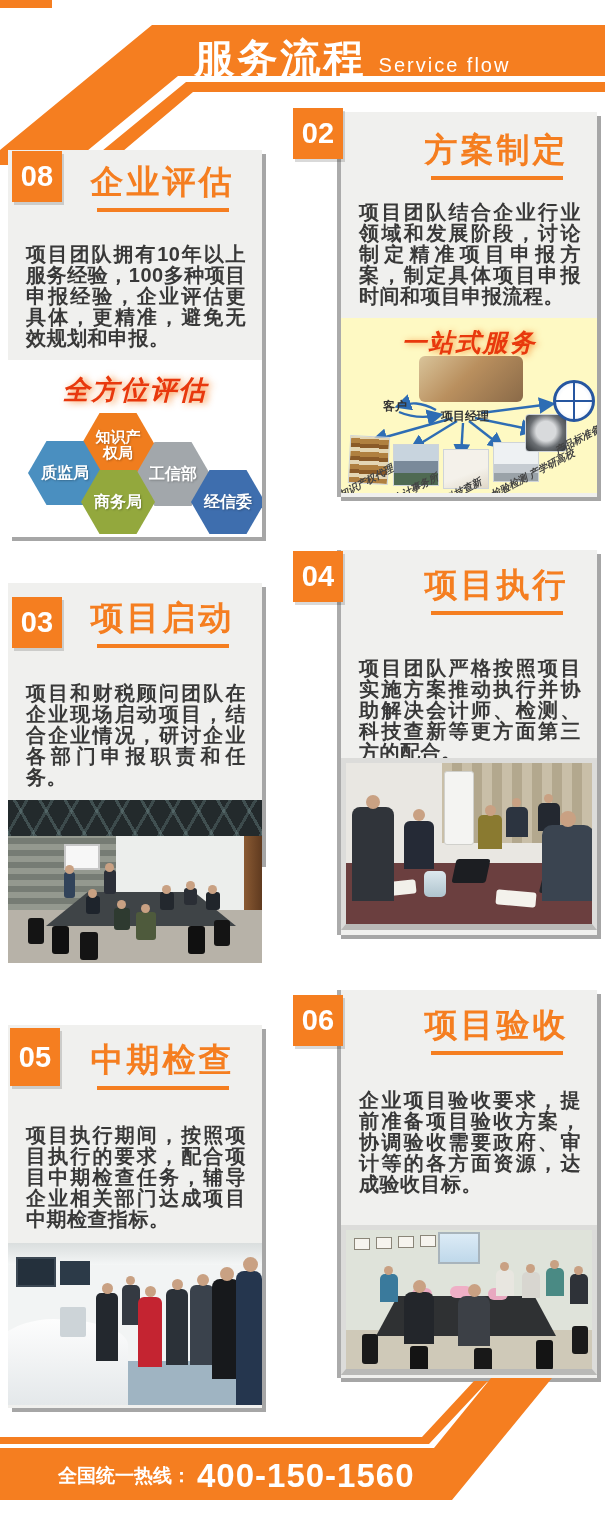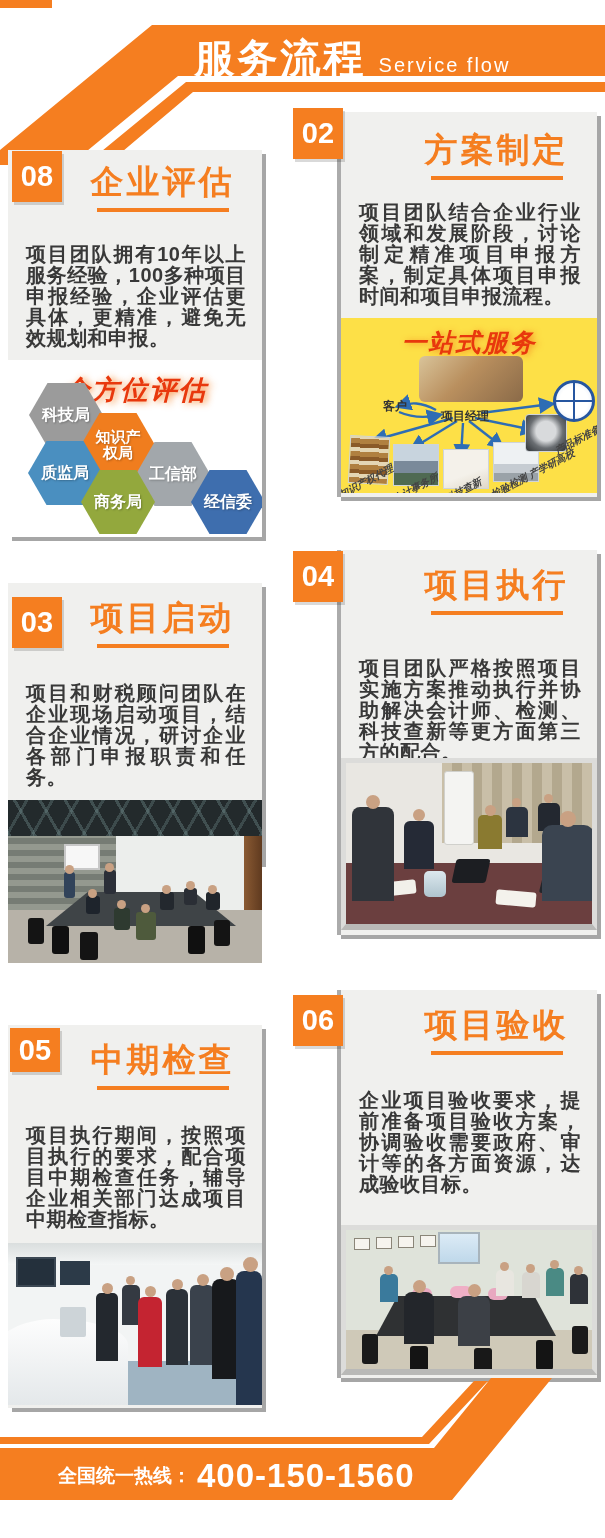--- a/index.html
+++ b/index.html
@@ -30,21 +30,21 @@
   
   .gfx{position:absolute;background:#fff;overflow:hidden;}
   .gfx-title{position:absolute;top:12px;left:0;right:0;text-align:center;font-size:27px;font-weight:bold;
              font-style:italic;color:#E8380D;letter-spacing:2px;
              text-shadow:3px 1px 7px rgba(245,126,32,.85);}
   .hex{position:absolute;width:74px;height:64px;display:flex;align-items:center;justify-content:center;
        clip-path:polygon(25% 0,75% 0,100% 50%,75% 100%,25% 100%,0 50%);
        color:#fff;font-weight:bold;font-size:16px;line-height:1.05;text-align:center;padding:0 12px;
        text-shadow:1px 1px 2px rgba(0,0,0,.25);}
   
-  .onestop{position:absolute;overflow:hidden;background:#fde047;}
+  .onestop{position:absolute;overflow:hidden;background:#fef9c3;}
   .os-title{position:absolute;top:8px;left:0;right:0;text-align:center;font-size:25px;font-weight:bold;
             font-style:italic;color:#E8380D;letter-spacing:2px;text-shadow:2px 1px 6px rgba(245,126,32,.8);}
   .os-node{position:absolute;font-size:12px;font-weight:bold;color:#333;}
   .os-label{position:absolute;font-size:10px;font-weight:bold;color:#444;transform:rotate(-28deg);
             transform-origin:left bottom;white-space:nowrap;font-style:italic;}
   .os-pic{position:absolute;border:1px solid #cfd4d8;}
   .globe{position:absolute;width:42px;height:42px;border:3px solid #2656A0;border-radius:50%;
          background:
            linear-gradient(90deg,transparent 47%,#2656A0 47%,#2656A0 53%,transparent 53%),
            linear-gradient(0deg,transparent 47%,#2656A0 47%,#2656A0 53%,transparent 53%),
@@ -73,21 +73,20 @@
   <div class="badge" style="left:12px;top:151px;">08</div>
   <div class="card" style="left:8px;top:150px;width:254px;height:387px;">
     <div class="hgroup" style="top:12px;">
       <h2 class="step-title">企业评估</h2>
       <div class="rule"></div>
     </div>
     <div class="para" style="top:94px;">项目团队拥有10年以上服务经验，100多种项目申报经验，企业评估更具体，更精准，避免无效规划和申报。</div>
 
     <div class="gfx" style="left:0;top:210px;width:254px;height:177px;">
       <div class="gfx-title">全方位评估</div>
-      <div class="hex" style="left:21px;top:23px;background:#9B9B9B;">科技局</div>
       <div class="hex" style="left:73px;top:53px;background:#F07D1E;font-size:15px;">知识产权局</div>
       <div class="hex" style="left:20px;top:81px;background:#4A8FC0;">质监局</div>
       <div class="hex" style="left:128px;top:82px;background:#A2A7AB;">工信部</div>
       <div class="hex" style="left:183px;top:110px;background:#3E6EAE;">经信委</div>
       <div class="hex" style="left:73px;top:110px;background:#93A83D;">商务局</div>
     </div>
   </div>
 
   <div class="badge" style="left:293px;top:108px;">02</div>
   <div class="card card-r" style="left:337px;top:112px;width:260px;height:385px;">
@@ -203,21 +202,21 @@
       <span class="head" style="left:139px;top:42px;width:11px;height:11px;"></span>
       <div class="fig" style="left:160px;top:44px;width:22px;height:30px;background:#2C3440;border-radius:5px 5px 0 0;"></div>
       <span class="head" style="left:166px;top:35px;"></span>
       <div class="fig" style="left:192px;top:40px;width:22px;height:28px;background:#232830;border-radius:5px 5px 0 0;"></div>
       <span class="head" style="left:198px;top:31px;"></span>
       <div class="fig" style="left:196px;top:62px;width:52px;height:76px;background:#3A4450;border-radius:10px 10px 0 0;"></div>
       <span class="head" style="left:214px;top:48px;width:16px;height:16px;"></span>
     </div>
   </div>
 
-  <div class="badge" style="left:10px;top:1028px;width:50px;height:44px;">05</div>
+  <div class="badge" style="left:10px;top:1028px;width:50px;height:58px;">05</div>
   <div class="card" style="left:8px;top:1025px;width:254px;height:383px;">
     <div class="hgroup" style="top:15px;">
       <h2 class="step-title">中期检查</h2>
       <div class="rule"></div>
     </div>
     <div class="para" style="top:100px;">项目执行期间，按照项目执行的要求，配合项目中期检查任务，辅导企业相关部门达成项目中期检查指标。</div>
 
     <div class="photo" style="left:0;top:218px;width:254px;height:162px;background:#F2F4F4;">
       <div class="fig" style="left:0;top:0;width:254px;height:22px;border-radius:0;background:linear-gradient(180deg,#DADEDE,#F4F6F6);"></div>
       <div class="fig" style="left:8px;top:14px;width:40px;height:30px;background:#24303C;border:2px solid #3C4854;border-radius:0;"></div>

